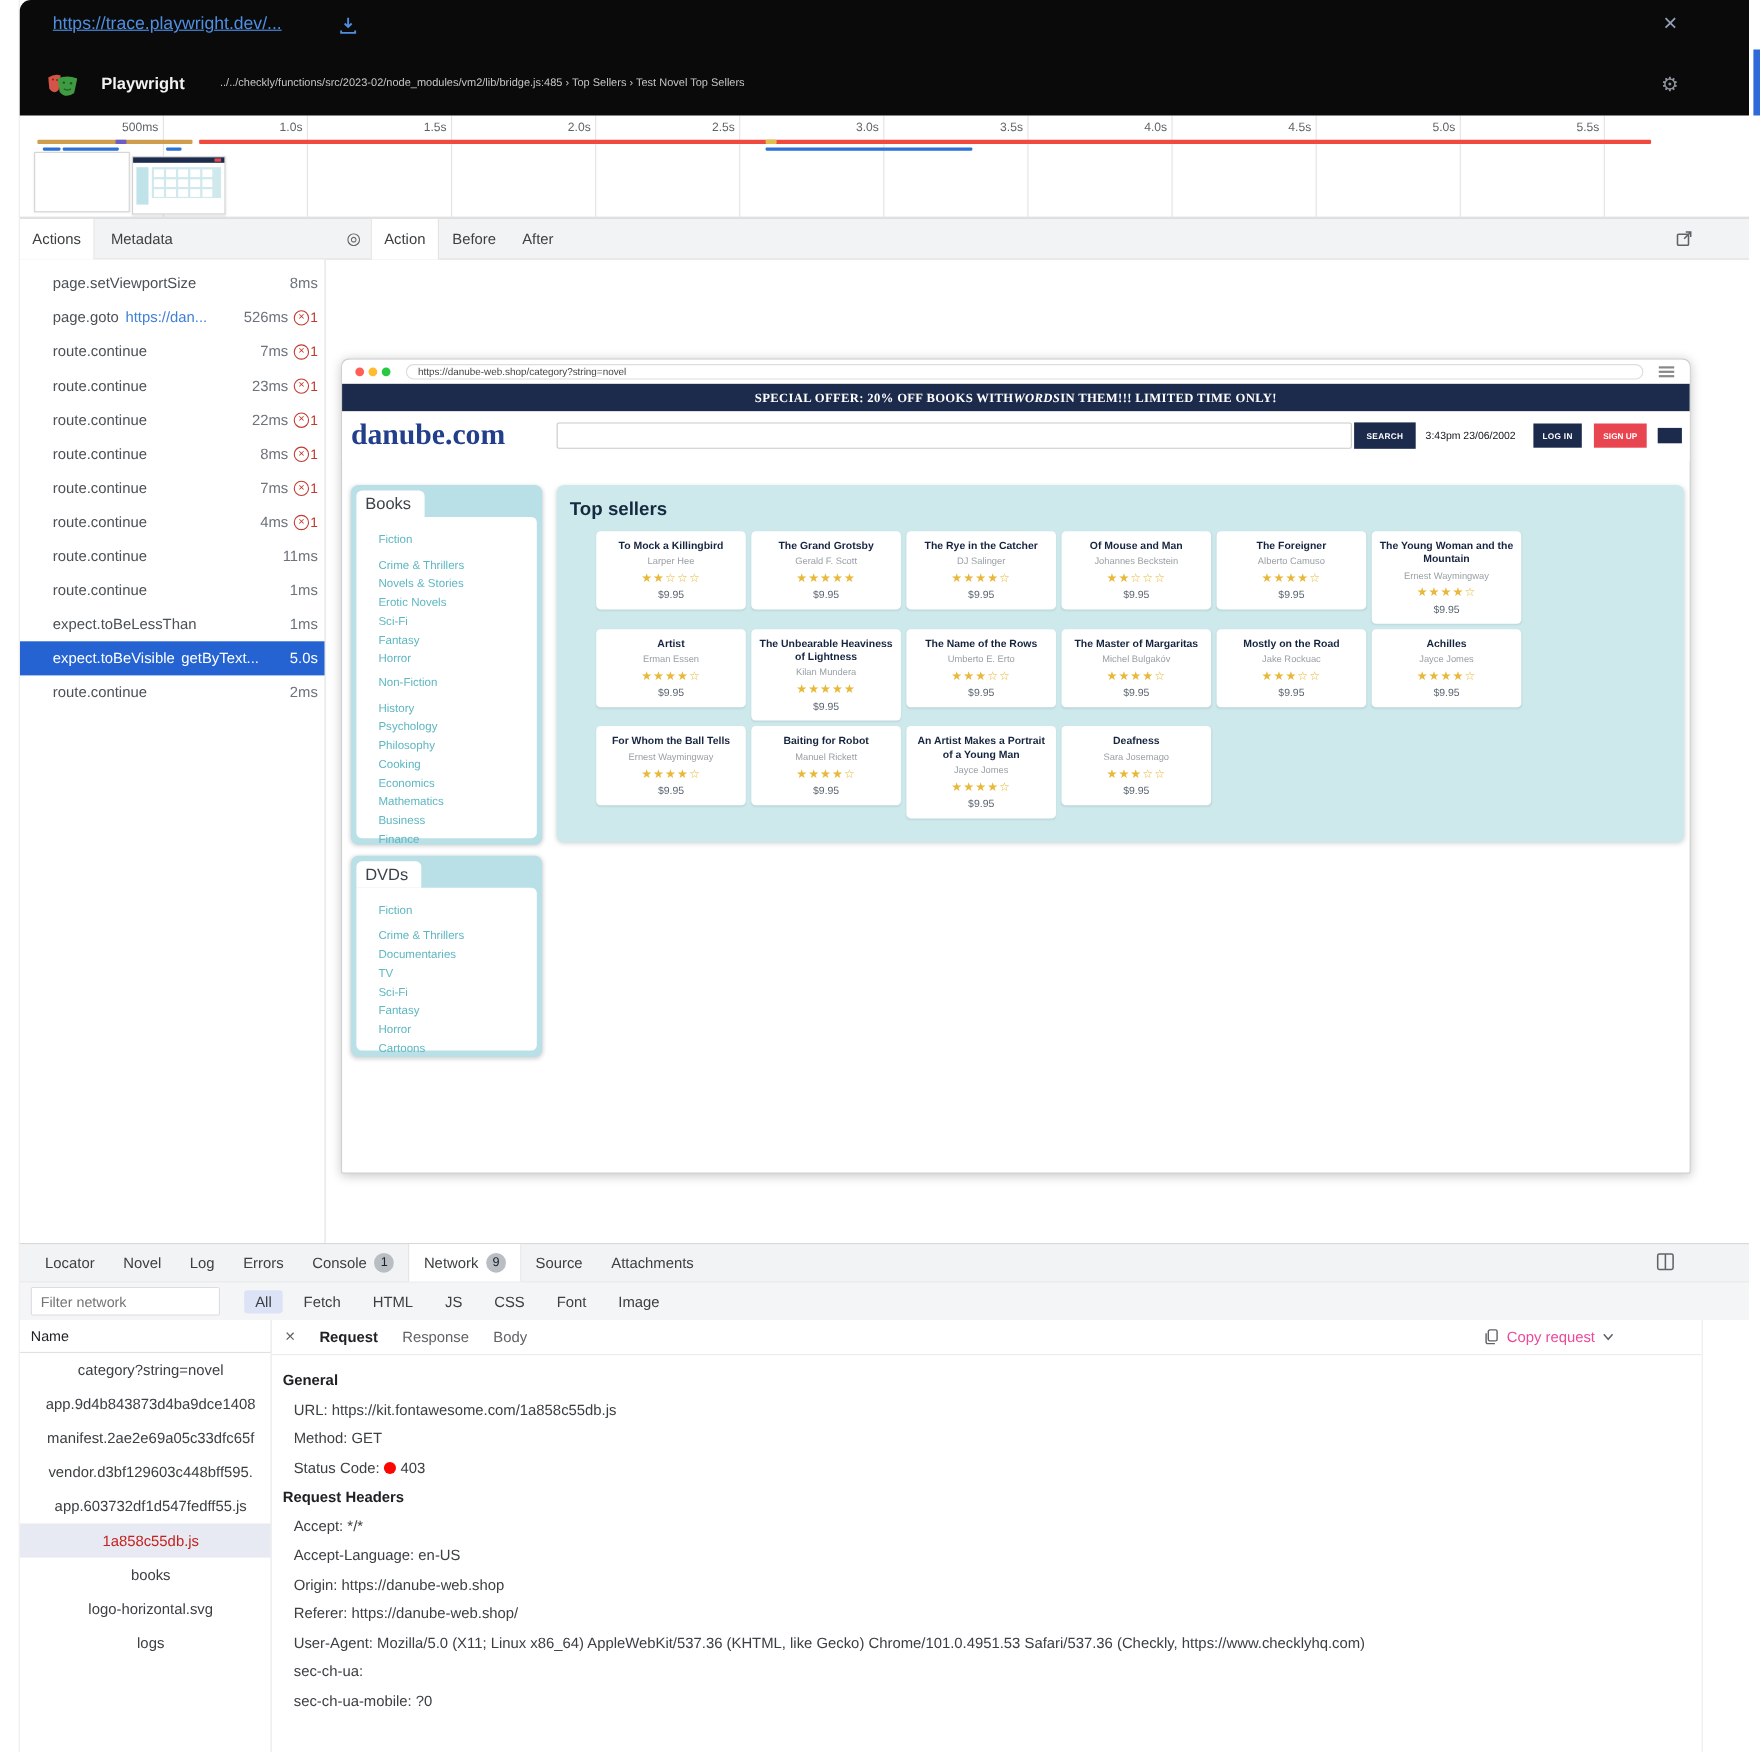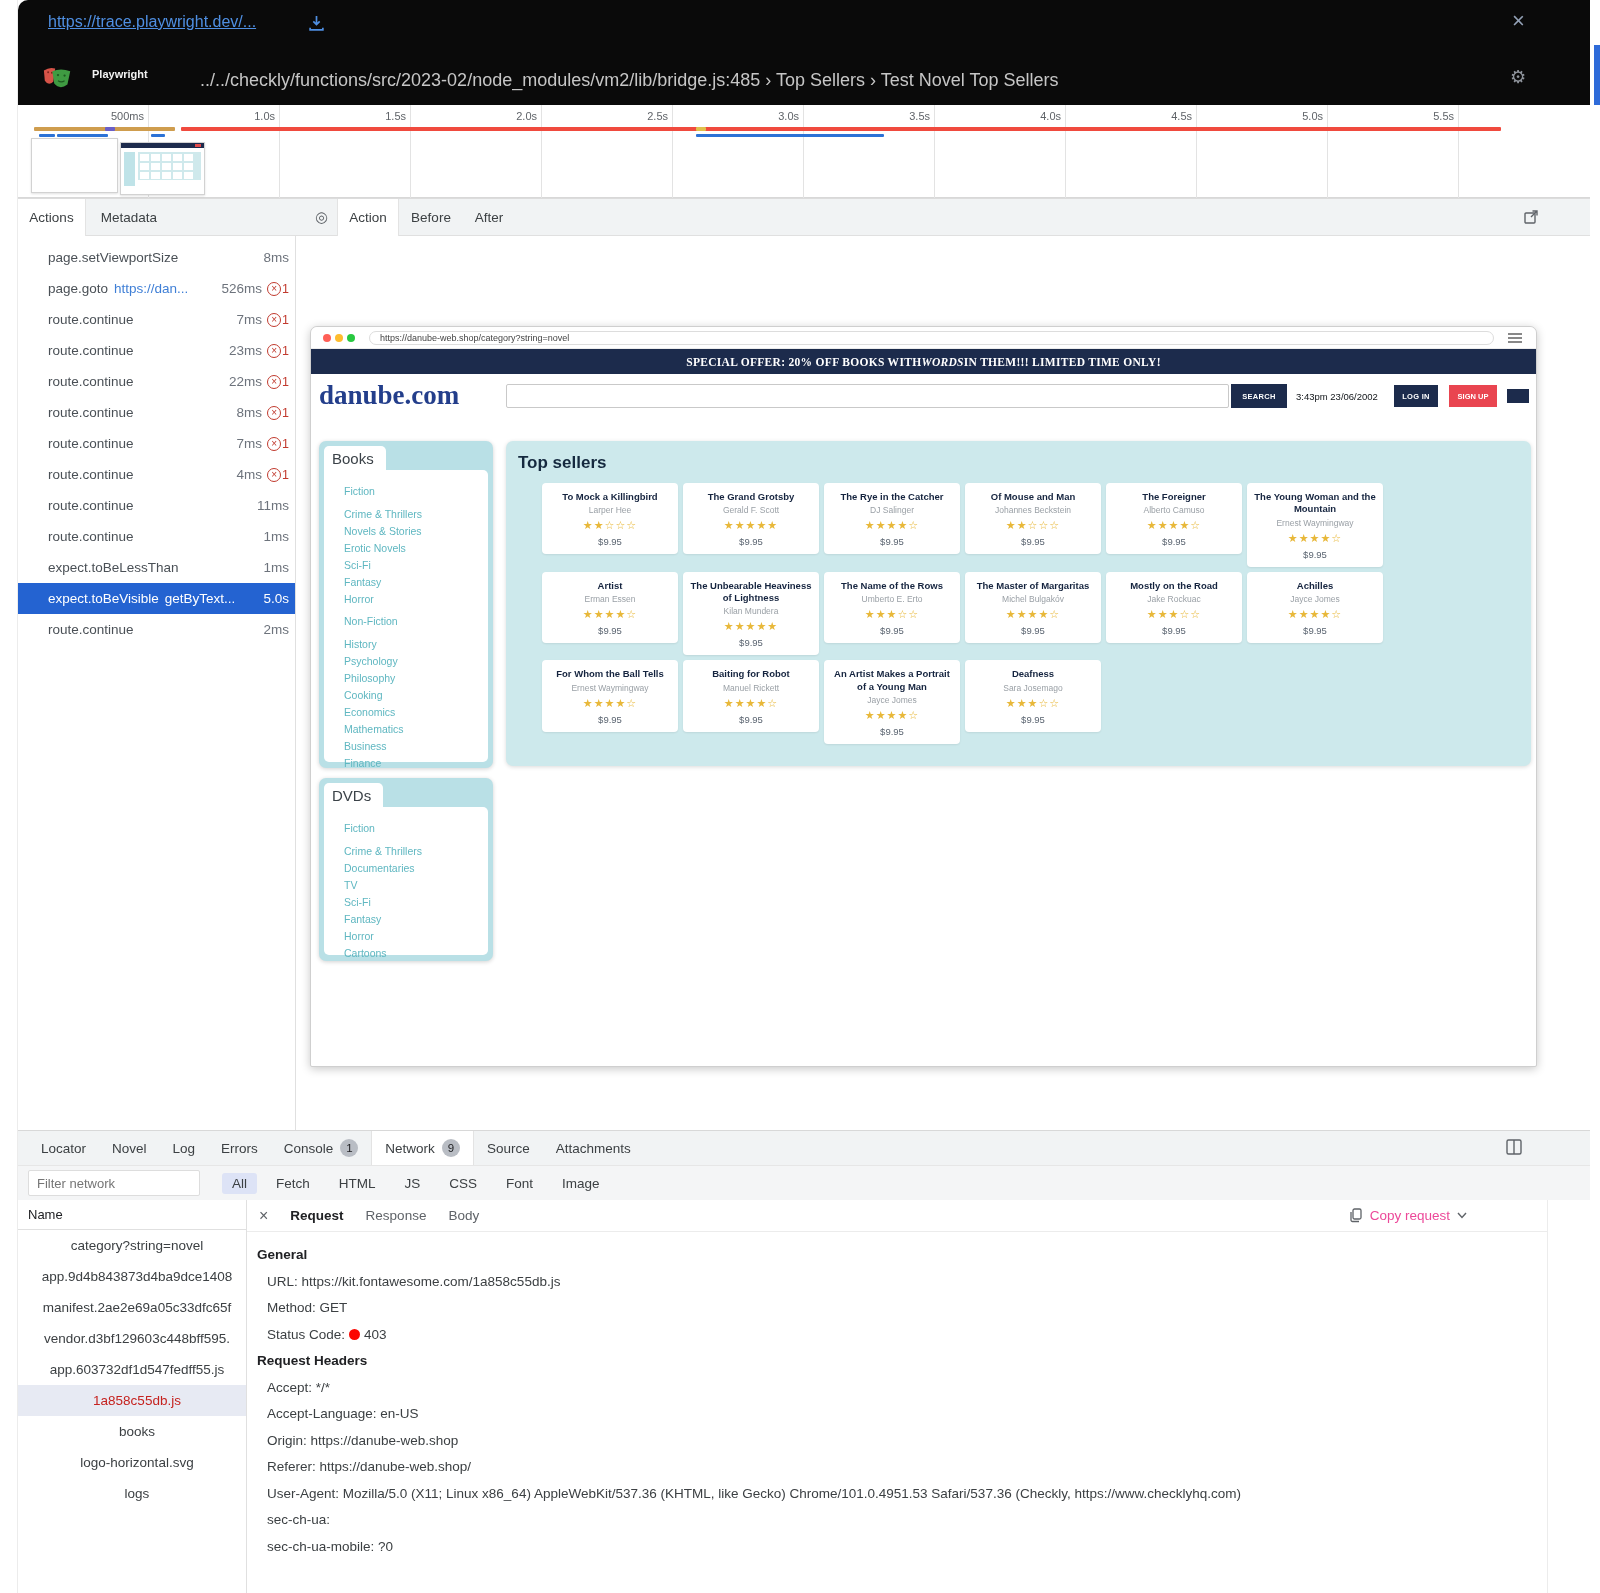--- a/index.html
+++ b/index.html
@@ -9,22 +9,22 @@
   .left-strip { position:absolute; left:0; top:0; width:18px; height:1593px; background:#fff; border-right:1px solid #ececec; z-index:5; }
   .right-strip { position:absolute; left:1590px; top:0; width:10px; height:105px; background:#fff; z-index:6; }
   .right-blue { position:absolute; left:1594px; top:45px; width:6px; height:60px; background:#2e6bd9; z-index:7; }
 
   
   .overlay { position:absolute; left:18px; top:0; width:1572px; height:105px; background:#0a0a0a; border-radius:10px 0 0 0; z-index:6; }
   .trace-link { position:absolute; left:30px; top:13px; font-size:16px; color:#4f8fe2; text-decoration:underline; }
   .dl-icon { position:absolute; left:290px; top:15px; color:#4f8fe2; }
   .close-x { position:absolute; left:1494px; top:10px; font-size:22px; color:#93a1b6; line-height:22px; }
   .pw-logo { position:absolute; left:24px; top:62px; }
-  .pw-title { position:absolute; left:74px; top:68px; font-size:11px; font-weight:bold; color:#f2f2f2; }
-  .pw-path { position:absolute; left:182px; top:70px; font-size:18px; color:#c6c6c6; white-space:nowrap; }
+  .pw-title { position:absolute; left:74px; top:68px; font-size:15px; font-weight:bold; color:#f2f2f2; }
+  .pw-path { position:absolute; left:182px; top:70px; font-size:10px; color:#c6c6c6; white-space:nowrap; }
   .gear-ic { position:absolute; left:1492px; top:66px; font-size:18px; color:#8f949c; }
 
   
   .timeline { position:absolute; left:18px; top:105px; width:1572px; height:93px; background:#fff; border-bottom:1px solid #d8d8d8; z-index:4; }
   .ruler { position:absolute; left:0; top:0; height:93px; display:flex; }
   .tick { height:93px; border-right:1px solid #e3e3e3; font-size:11px; color:#606archived468; color:#5f6368; text-align:right; padding:5px 4px 0 0; }
   .tl-bar { position:absolute; border-radius:1px; }
   .thumb { position:absolute; background:#fff; border:1px solid #d2d2d2; box-shadow:0 1px 2px rgba(0,0,0,.12); }
   .mini-nav { position:absolute; left:0; top:0; right:0; height:5px; background:#1d2b4c; }
   .mini-dot { position:absolute; right:3px; top:1px; width:6px; height:3px; background:#e14a4a; }

